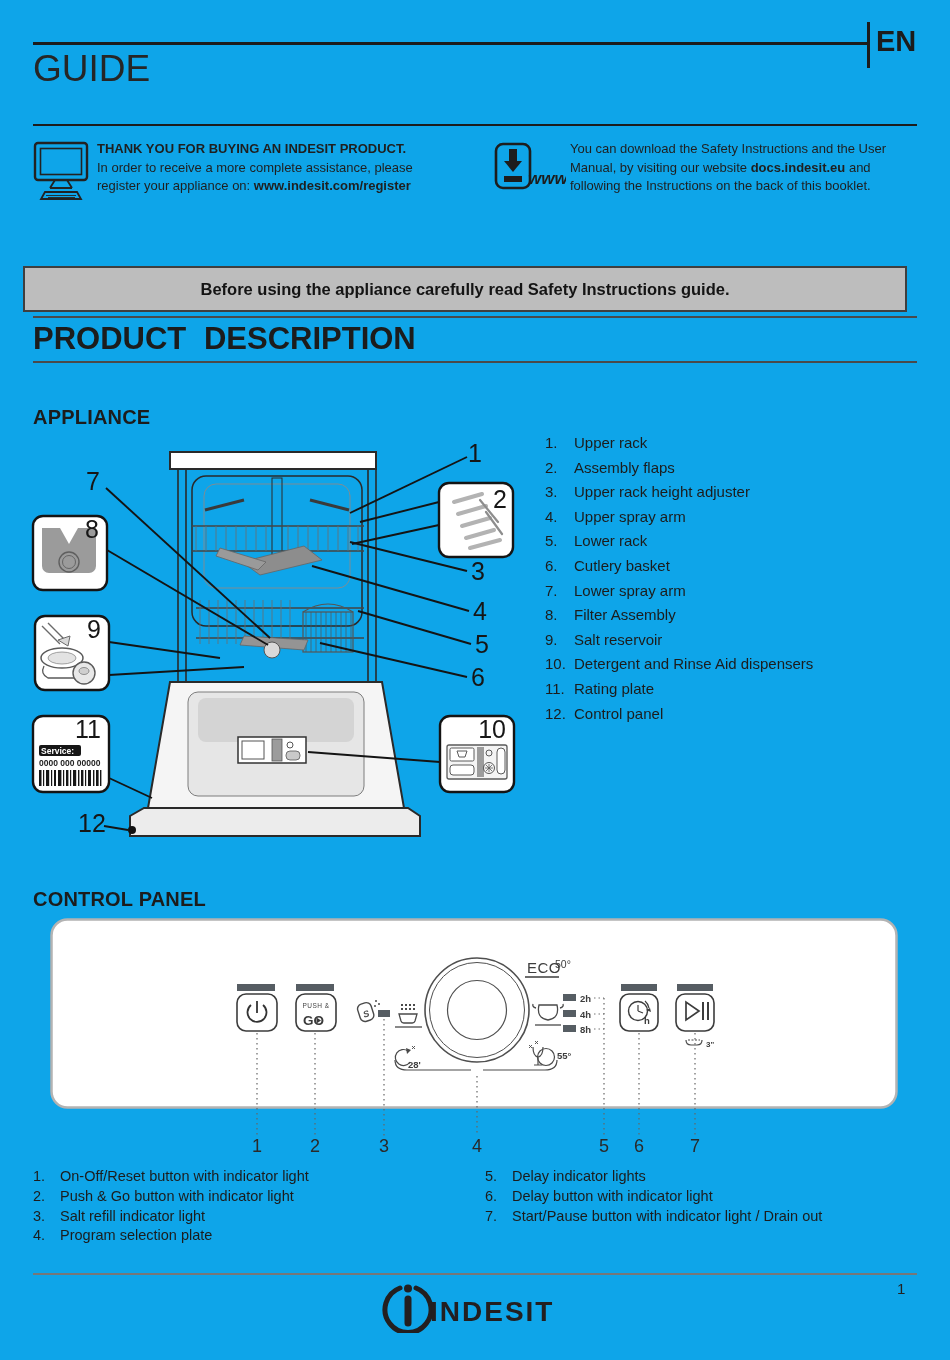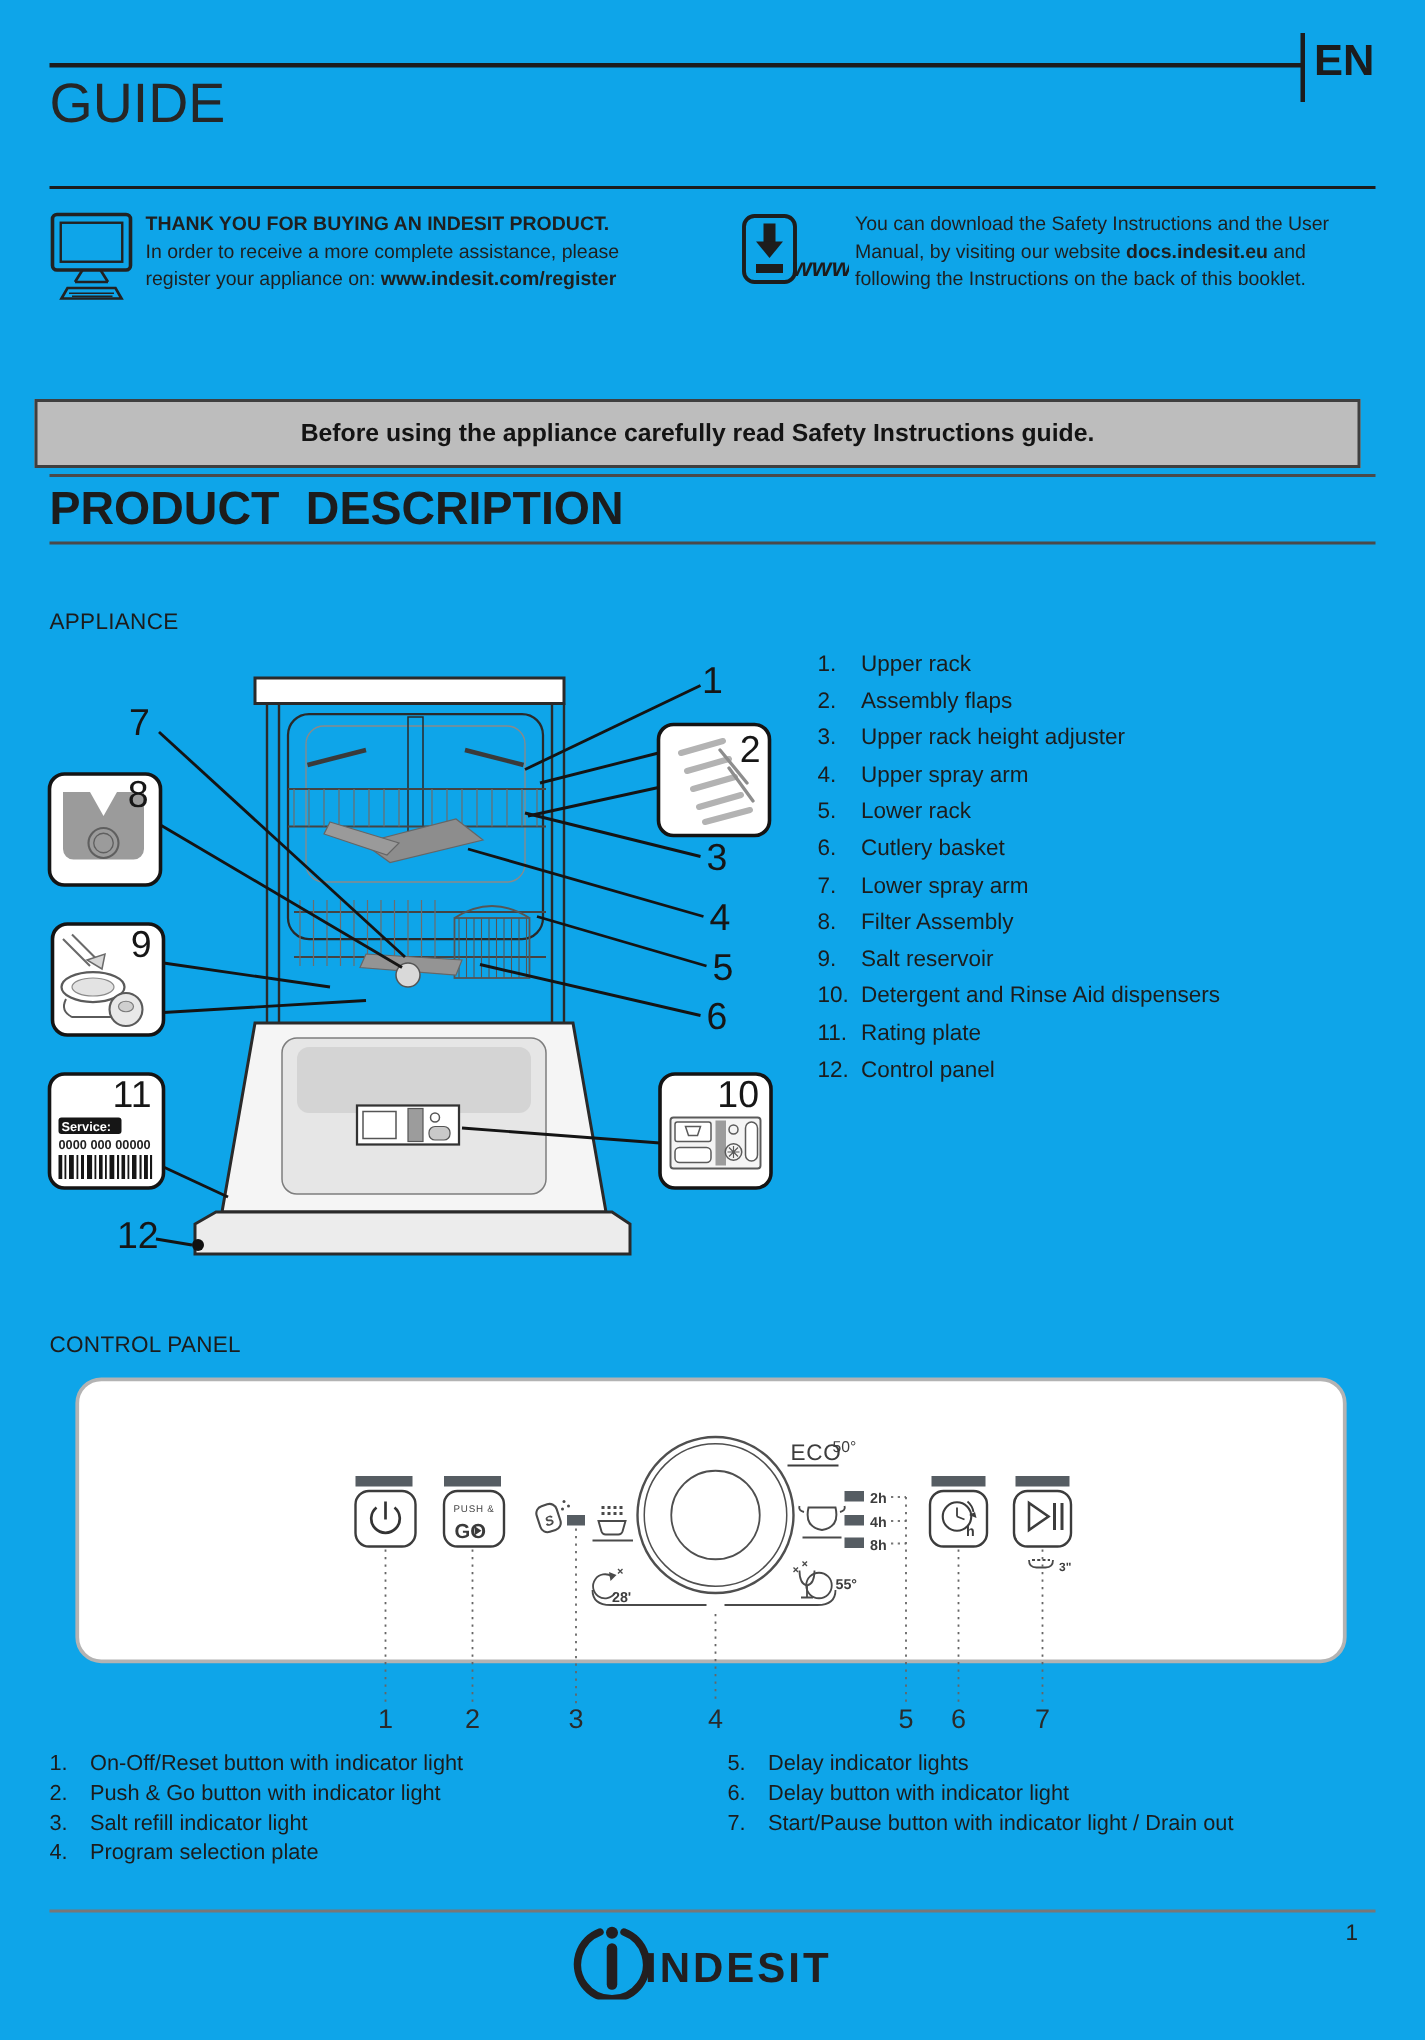--- a/index.html
+++ b/index.html
@@ -9,21 +9,21 @@
   .rule{background:#1c1c1c;}
   .thinrule{background:#4a4a4a;}
   .title-l1{font-size:37px;font-weight:800;letter-spacing:-0.5px;line-height:40px;}
   .title-l2{font-size:37px;font-weight:400;letter-spacing:0;line-height:38px;color:#262626;text-align:right;}
   .en{font-size:29px;font-weight:800;}
   .intro-text{font-size:13px;line-height:18.6px;color:#1f1f1f;}
   .intro-text b{font-weight:700;}
   .banner{background:#bdbdbd;border:2px solid #3f3f3f;display:flex;align-items:center;justify-content:center;
           font-size:16.5px;font-weight:700;color:#141414;}
   .pd-title{font-size:31px;font-weight:700;word-spacing:9px;letter-spacing:0;}
-  .sec-h{font-size:15px;font-weight:400;letter-spacing:0.2px;}
+  .sec-h{font-size:20px;font-weight:700;letter-spacing:0.2px;}
   .parts{list-style:none;margin:0;padding:0;font-size:15px;}
   .parts li{display:flex;height:24.6px;align-items:baseline;}
   .parts .n{width:29px;flex:none;}
   .legend{list-style:none;margin:0;padding:0;font-size:14.5px;}
   .legend li{display:flex;height:19.8px;align-items:baseline;}
   .legend .n{width:27px;flex:none;}
   .pagenum{font-size:15px;color:#222;}
   svg text{font-family:"Liberation Sans",sans-serif;}
   .co{font-size:25px;fill:#161616;}
   .cp-num{font-size:18px;fill:#2a2a2a;}

